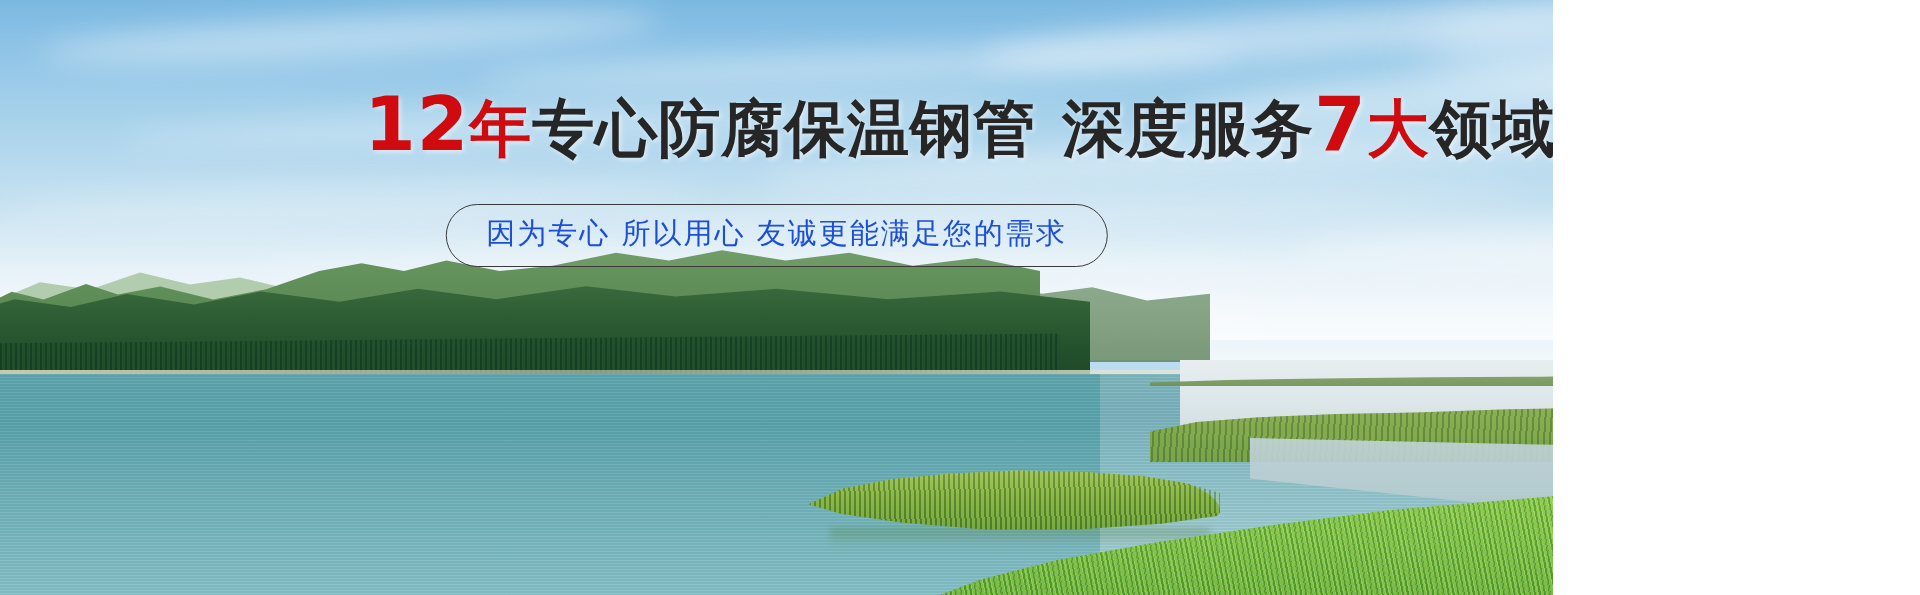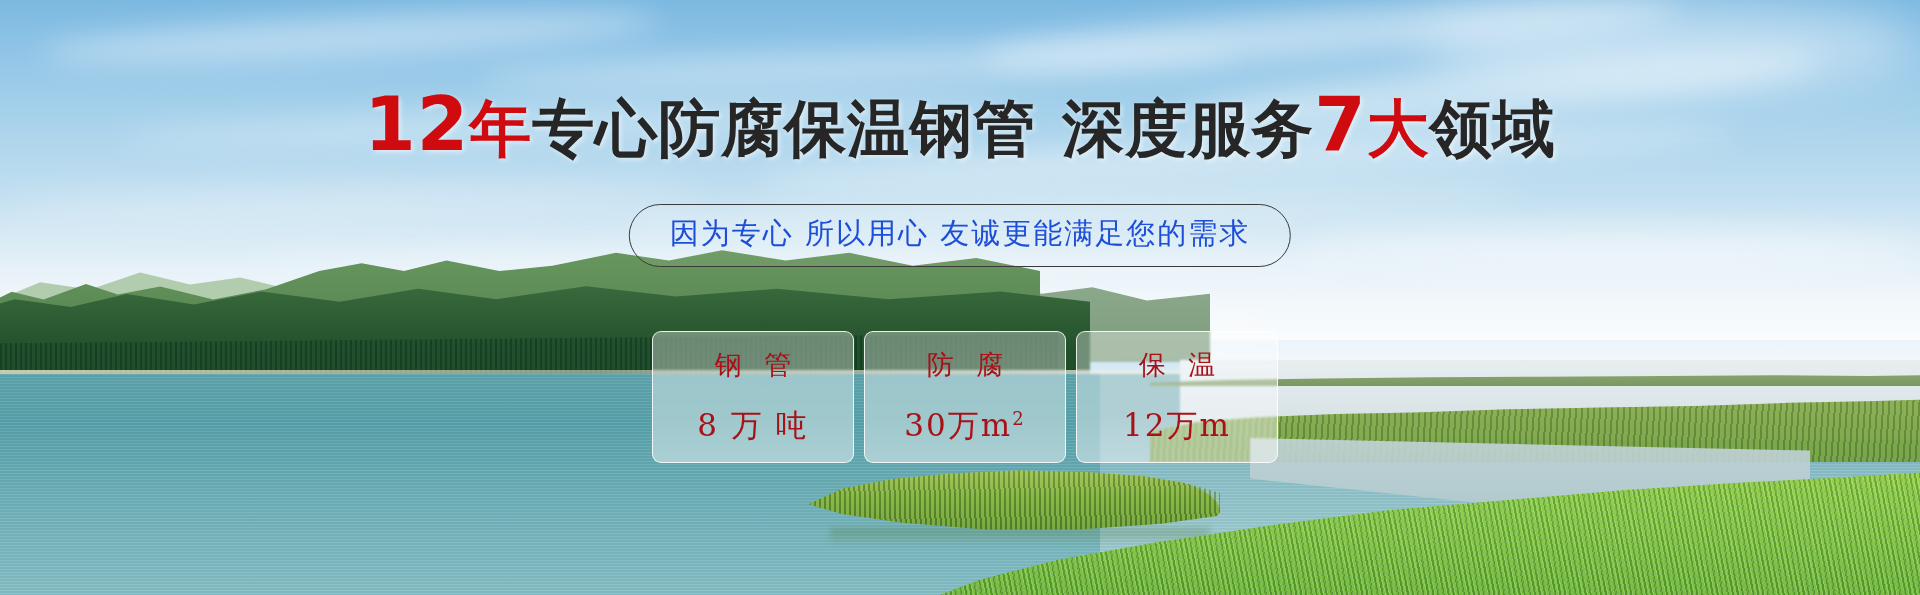--- a/index.html
+++ b/index.html
@@ -1,22 +1,23 @@
 <!DOCTYPE html>
 <html><head>
 <meta charset="utf-8">
 <style>
   html,body{margin:0;padding:0;background:#fff;}
   body{font-family:"DejaVu Sans","Liberation Sans",sans-serif;}
 
   .banner{
     position:relative;
-    width:1920px;height:595px;
+    width:1537px;height:595px;
     overflow:hidden;
     background:#bcdcf0;
+    padding-left:16px;
   }
 
   
   .sky{
     position:absolute;left:0;top:0;width:1920px;height:340px;
     background:
       linear-gradient(to bottom,
         #7bb8e0 0%,
         #8cc2e6 12%,
         #a2cfea 30%,
@@ -280,32 +281,14 @@
   <div class="grass-fg"></div>
   <div class="grass-fg-tex"></div>
   <div class="grass-blades"></div>
 
   <div class="headline">
     <span class="num">12</span><span class="accent">年</span><span>专心防腐保温钢管</span><span class="gap"></span><span>深度服务</span><span class="num">7</span><span class="accent">大</span><span>领域</span>
   </div>
 
   <div class="pill">因为专心 所以用心  友诚更能满足您的需求</div>
 
-  <div class="cards">
-
-    <div class="card">
-      <div class="c-title">钢 管</div>
-      <div class="c-val"><span>8 万 吨</span></div>
-    </div>
-
-    <div class="card">
-      <div class="c-title">防 腐</div>
-      <div class="c-val"><span>30万m</span><sup>2</sup></div>
-    </div>
-
-    <div class="card">
-      <div class="c-title">保 温</div>
-      <div class="c-val"><span>12万m</span></div>
-    </div>
-
-  </div>
 
 </div>
 
 </body></html>

